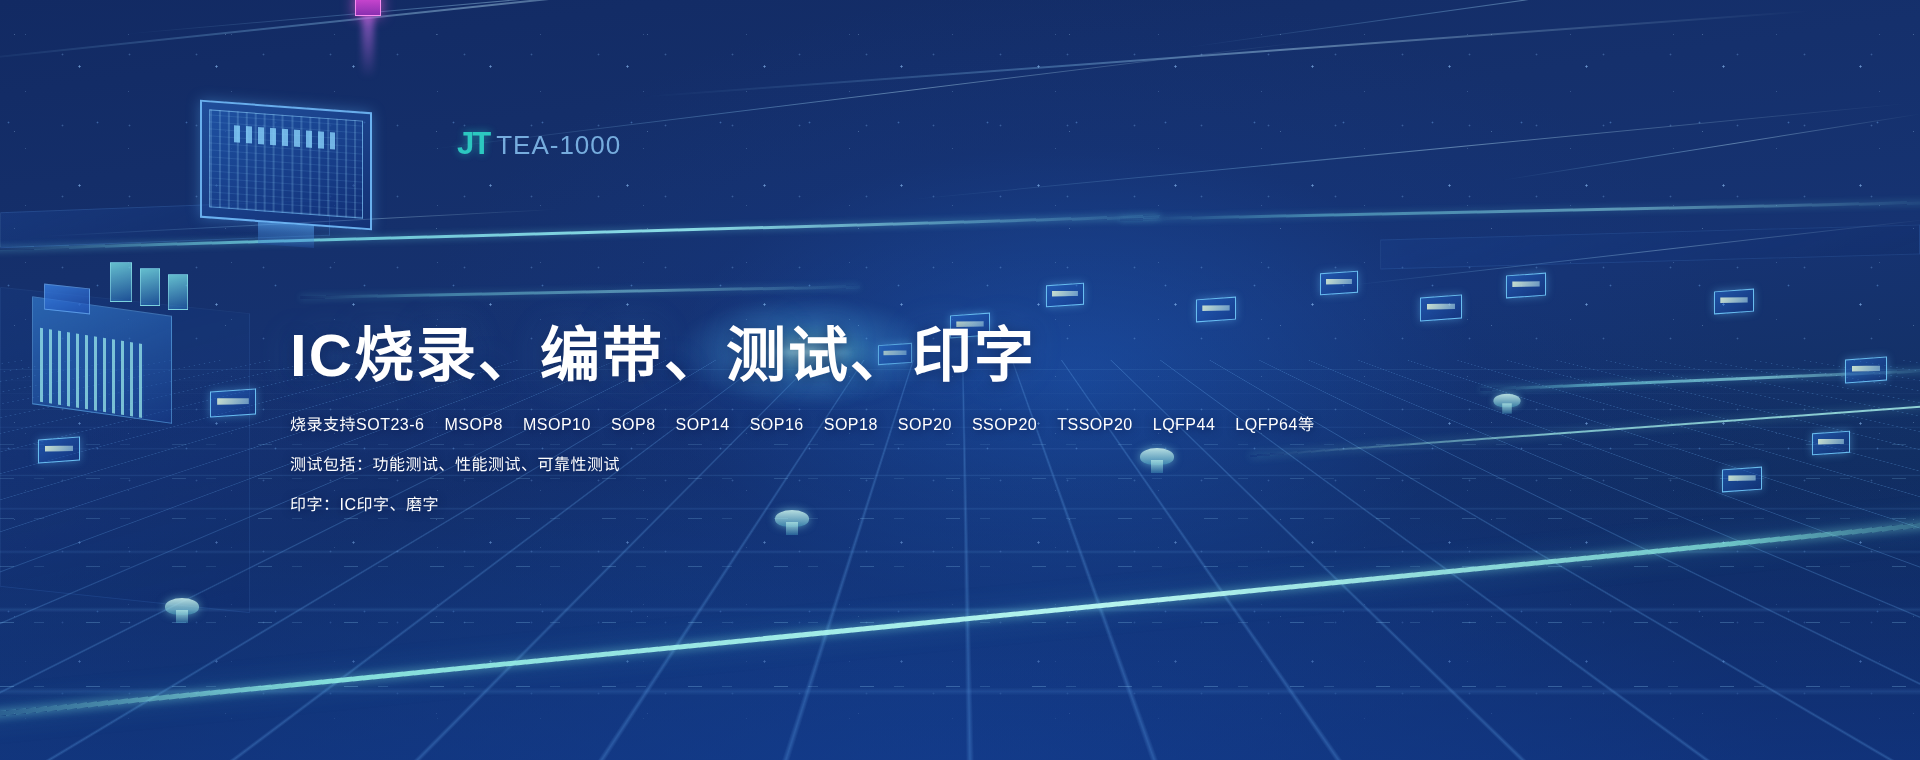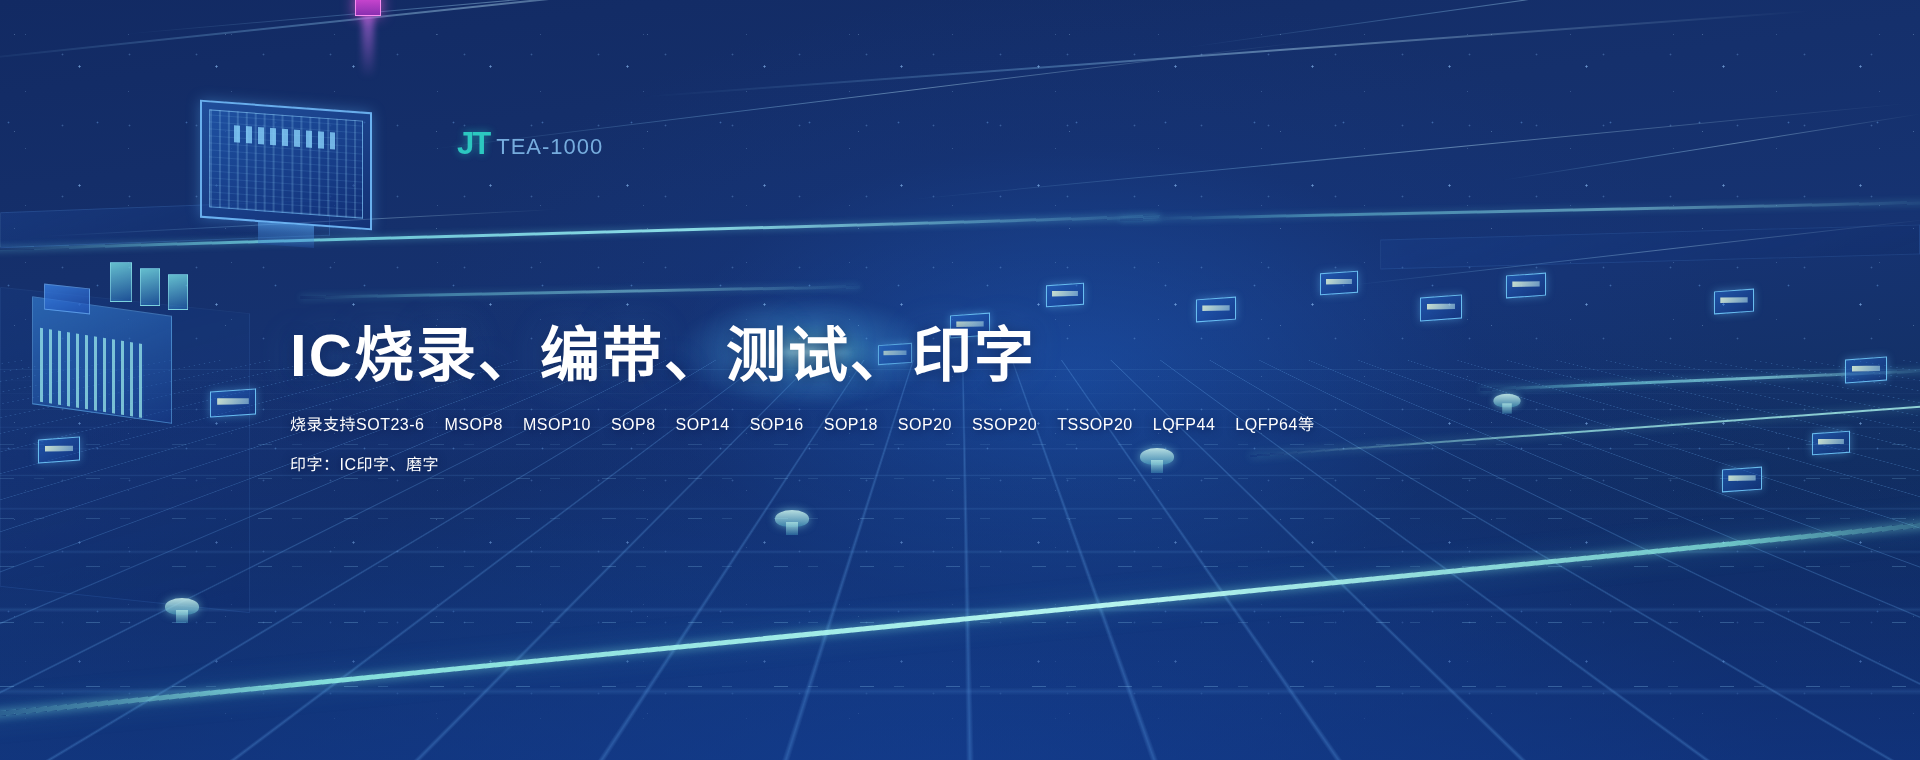--- a/index.html
+++ b/index.html
@@ -247,21 +247,21 @@
     opacity:.92;
   }
   .logo-mark {
     font-size:31px; font-weight:bold; letter-spacing:-2px;
     color:#2fd6c8;
     font-family:"Liberation Sans",sans-serif;
     text-shadow:0 0 9px rgba(50,215,205,.55);
     margin-left:23px;
   }
   .logo-model {
-    font-size:22px; letter-spacing:1px;
+    font-size:26px; letter-spacing:1px;
     color:#7fb8e8;
     font-family:"Liberation Sans",sans-serif;
   }
 
   
   .content {
     position:absolute;
     left:290px; top:324px;
     width:1340px;
   }
@@ -375,17 +375,18 @@
   <div class="logo">
     <span class="logo-mark">JT</span>
     <span class="logo-model">TEA-1000</span>
   </div>
 
   <div class="content">
     <div class="headline">IC烧录、编带、测试、印字</div>
 
     <div class="sublines">
       <div class="subline"><span>烧录支持</span><span class="spec-list" id="spec-list"><span class="spec">SOT23-6</span><span class="spec">MSOP8</span><span class="spec">MSOP10</span><span class="spec">SOP8</span><span class="spec">SOP14</span><span class="spec">SOP16</span><span class="spec">SOP18</span><span class="spec">SOP20</span><span class="spec">SSOP20</span><span class="spec">TSSOP20</span><span class="spec">LQFP44</span><span class="spec">LQFP64等</span></span></div>
+      <div class="subline">测试包括：功能测试、性能测试、可靠性测试</div>
       <div class="subline">印字：IC印字、磨字</div>
     </div>
   </div>
 
 </div>
 
 </body></html>

